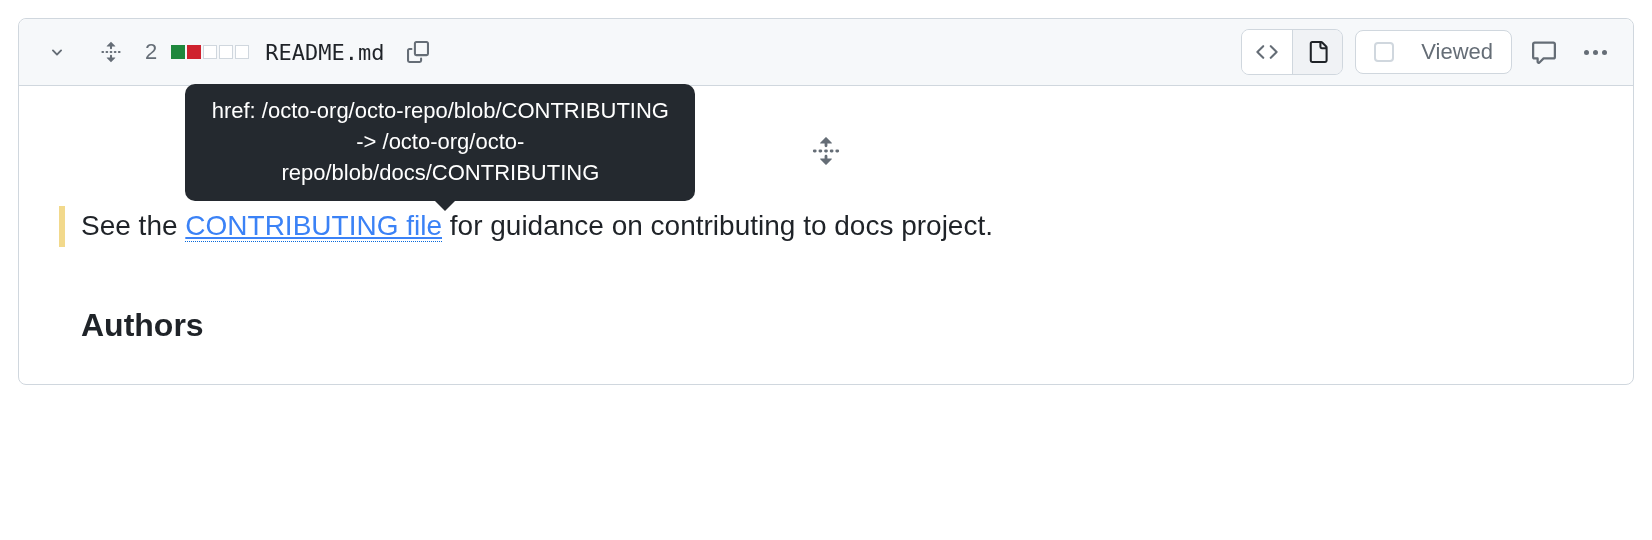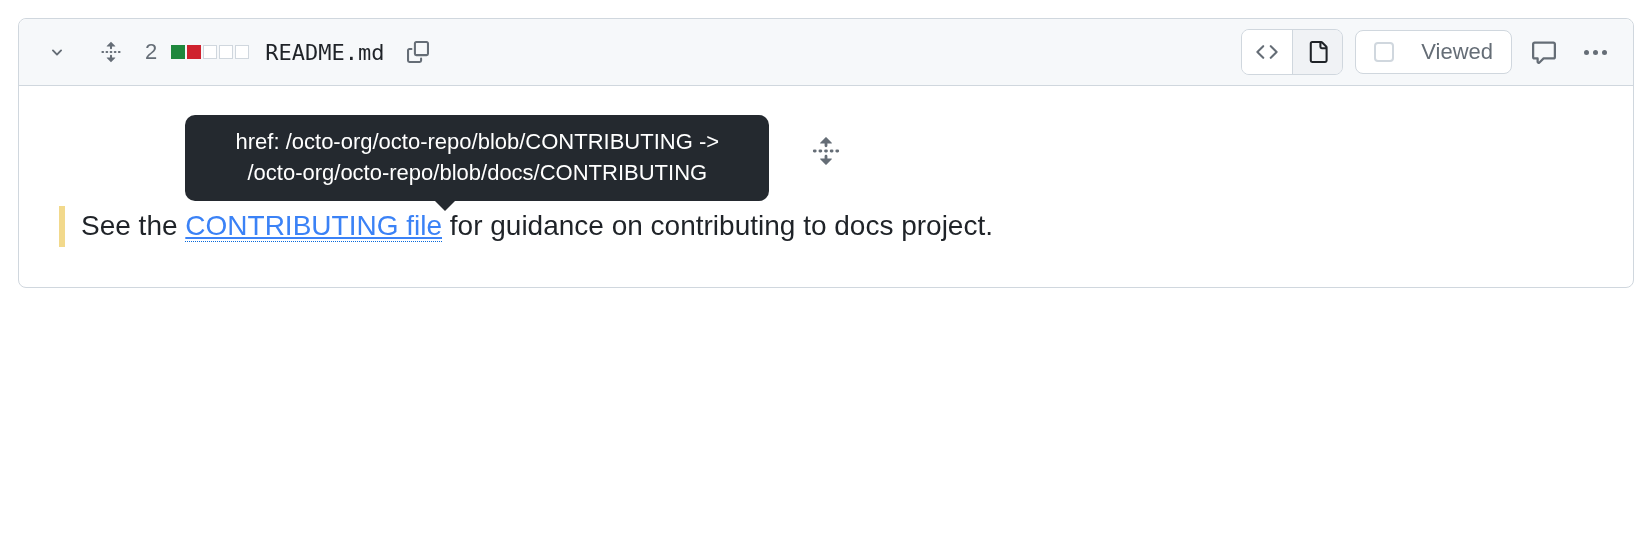--- a/index.html
+++ b/index.html
@@ -116,21 +116,21 @@
     position: absolute;
     bottom: 46px;
     left: 0;
     background: #24292f;
     color: #fff;
     font-size: 22px;
     line-height: 1.4;
     padding: 12px 20px;
     border-radius: 10px;
     text-align: center;
-    width: 584px;
+    width: 510px;
     z-index: 10;
   }
   .tooltip::after {
     content: "";
     position: absolute;
     bottom: -10px;
     left: 250px;
     width: 0; height: 0;
     border-left: 10px solid transparent;
     border-right: 10px solid transparent;
@@ -221,15 +221,16 @@
     <div class="diff-line">
       <div class="diff-marker"></div>
       <div class="diff-text">
         <span style="position:relative;">See the </span><span style="position:relative; display:inline-block;">
           <span class="tooltip">href: /octo-org/octo-repo/blob/CONTRIBUTING -&gt; /octo-org/octo-repo/blob/docs/CONTRIBUTING</span>
           <a class="link">CONTRIBUTING file</a>
         </span><span> for guidance on contributing to docs project.</span>
       </div>
     </div>
 
+    <h2 class="heading">Authors</h2>
   </div>
 
 </div>
 
 </body></html>

